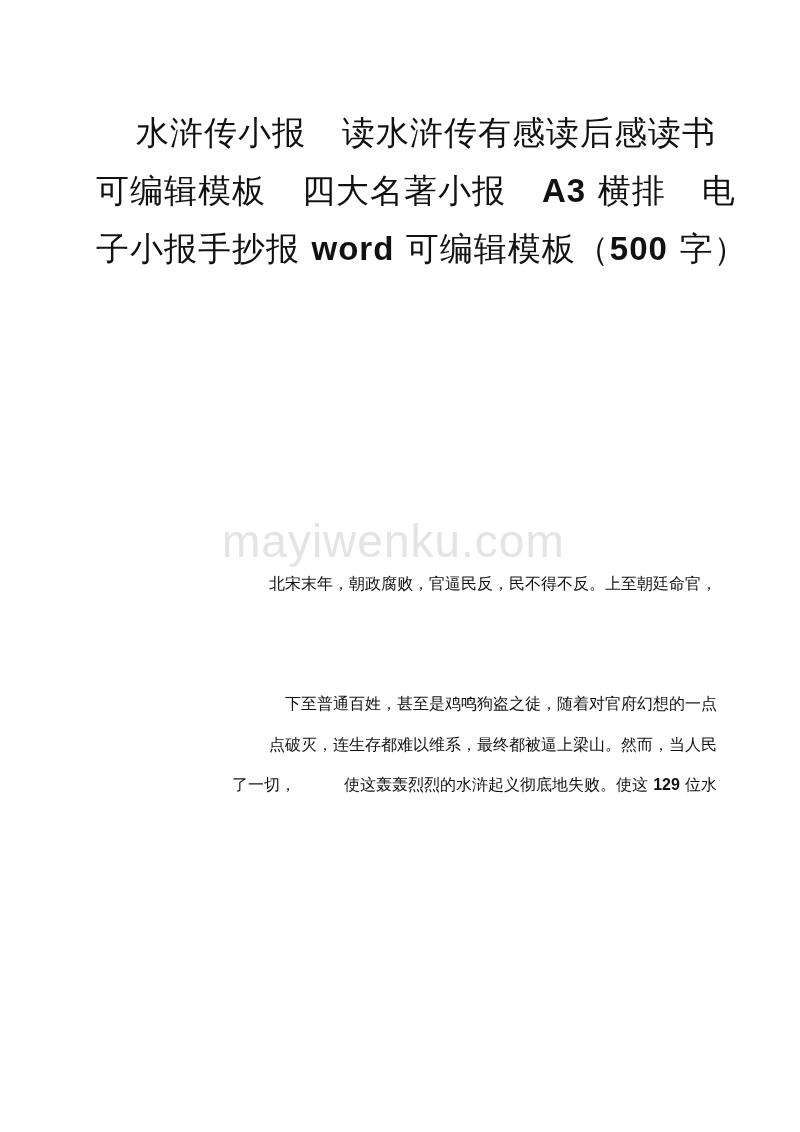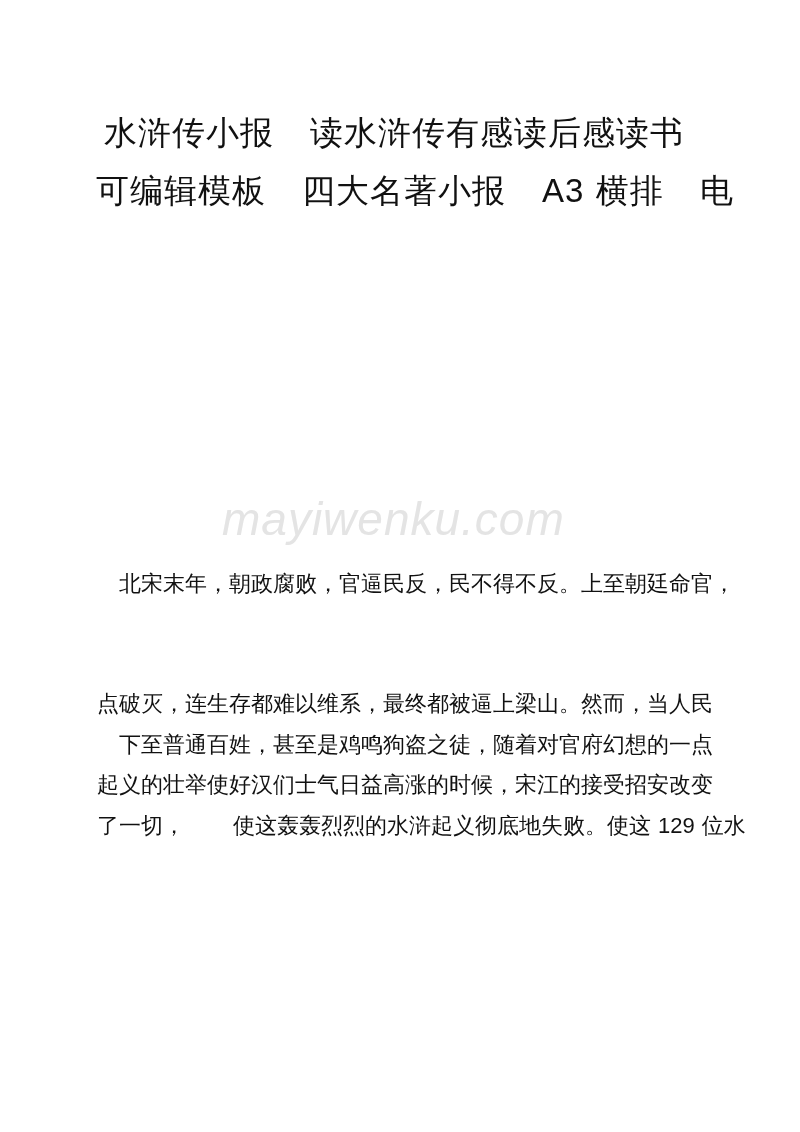--- a/index.html
+++ b/index.html
@@ -6,59 +6,59 @@
   body {
     width: 800px; height: 1132px; background: #ffffff; position: relative; overflow: hidden;
     font-family: "DejaVu Sans", "Liberation Sans", sans-serif; color: #111111;
   }
   .page { position: absolute; left: 0; top: 0; width: 800px; height: 1132px; }
   .title {
     position: absolute; left: 96px; top: 104px; width: 620px;
     font-size: 33px; line-height: 58px; font-weight: normal; margin: 0;
     letter-spacing: 1px;
   }
-  .title .line { display: block; white-space: nowrap; }
+  .title .line { display: block; white-space: nowrap; text-align: right; }
   .title .l1 { padding-left: 8px; }
-  .latin { font-family: "Liberation Sans", sans-serif; font-weight: normal; }
+  .latin { font-family: "Liberation Sans", sans-serif; font-weight: bold; }
   .watermark {
-    position: absolute; left: 222px; top: 492px;
+    position: absolute; left: 222px; top: 514px;
     font-family: "Liberation Sans", sans-serif; font-size: 46px; color: #e4e4e4;
-    letter-spacing: 1px; white-space: nowrap; font-style: italic;
+    letter-spacing: 1px; white-space: nowrap;
   }
   .para {
-    position: absolute; left: 97px; width: 620px; font-size: 22px; line-height: 40.5px;
-    white-space: nowrap; margin: 0;
+    position: absolute; left: 97px; width: 620px; font-size: 16px; line-height: 40.5px;
+    white-space: nowrap; margin: 0; text-align: right;
   }
   .para .line { display: block; }
   .p1 { top: 564px; }
   .p1 .line { padding-left: 22px; }
   .p2 { top: 684px; }
   .p2 .first { padding-left: 22px; }
   .p3 { top: 978px; }
   .p3 .line { padding-left: 20px; }
   .gap { display: inline-block; width: 36px; }
   .gap-s { display: inline-block; width: 6px; }
 </style>
 </head>
 <body>
 
 <div class="page">
 
   <h1 class="title">
     <span class="line l1"><span>水浒传小报</span><span class="gap"></span><span>读水浒传有感读后感读书</span></span>
     <span class="line l2"><span>可编辑模板</span><span class="gap"></span><span>四大名著小报</span><span class="gap"></span><span class="latin">A3</span><span> 横排</span><span class="gap"></span><span>电</span></span>
+    <span class="line l3"><span>子小报手抄报 </span><span class="latin">word</span><span> 可编辑模板（</span><span class="latin">500</span><span> 字）</span></span>
   </h1>
 
   <div class="watermark">mayiwenku.com</div>
 
   <p class="para p1">
     <span class="line">北宋末年，朝政腐败，官逼民反，民不得不反。上至朝廷命官，</span>
   </p>
 
   <p class="para p2">
+    <span class="line first">下至普通百姓，甚至是鸡鸣狗盗之徒，随着对官府幻想的一点</span>
     <span class="line">点破灭，连生存都难以维系，最终都被逼上梁山。然而，当人民</span>
-    <span class="line first">下至普通百姓，甚至是鸡鸣狗盗之徒，随着对官府幻想的一点</span>
-    <span class="line">起义的壮举使好汉们士气日益高涨的时候，宋江的接受招安改变</span>
     <span class="line"><span>了一切，</span><span class="gap" style="width:48px"></span><span>使这轰轰烈烈的水浒起义彻底地失败。使这 </span><span class="latin">129</span><span> 位水</span></span>
   </p>
 
 
 </div>
 
 </body></html>

